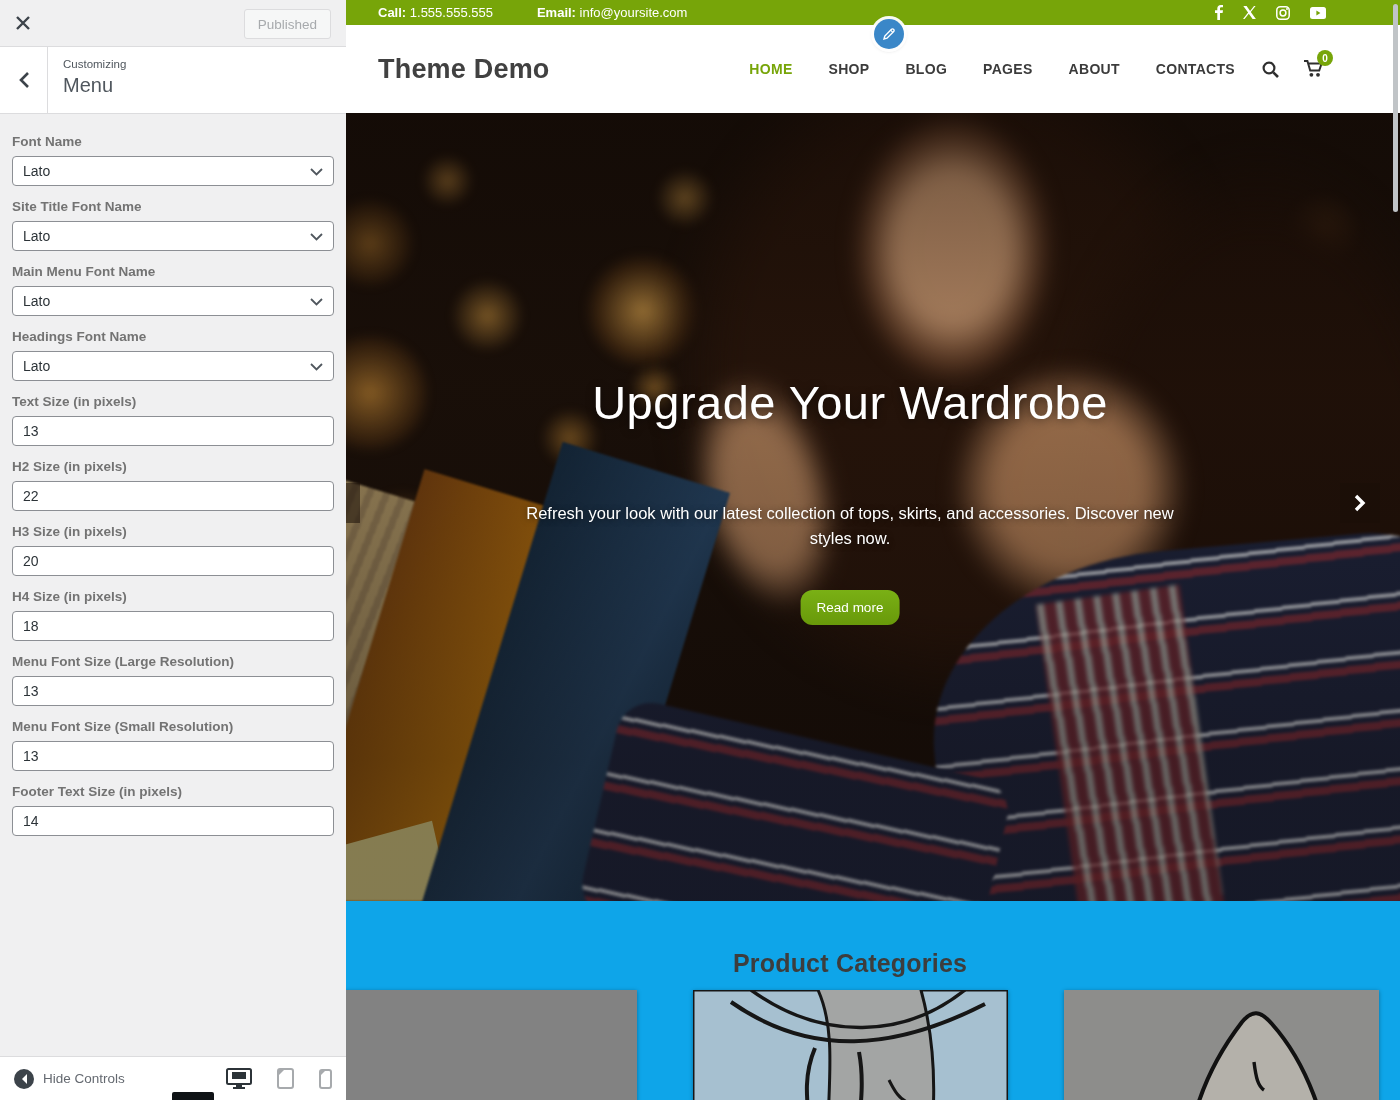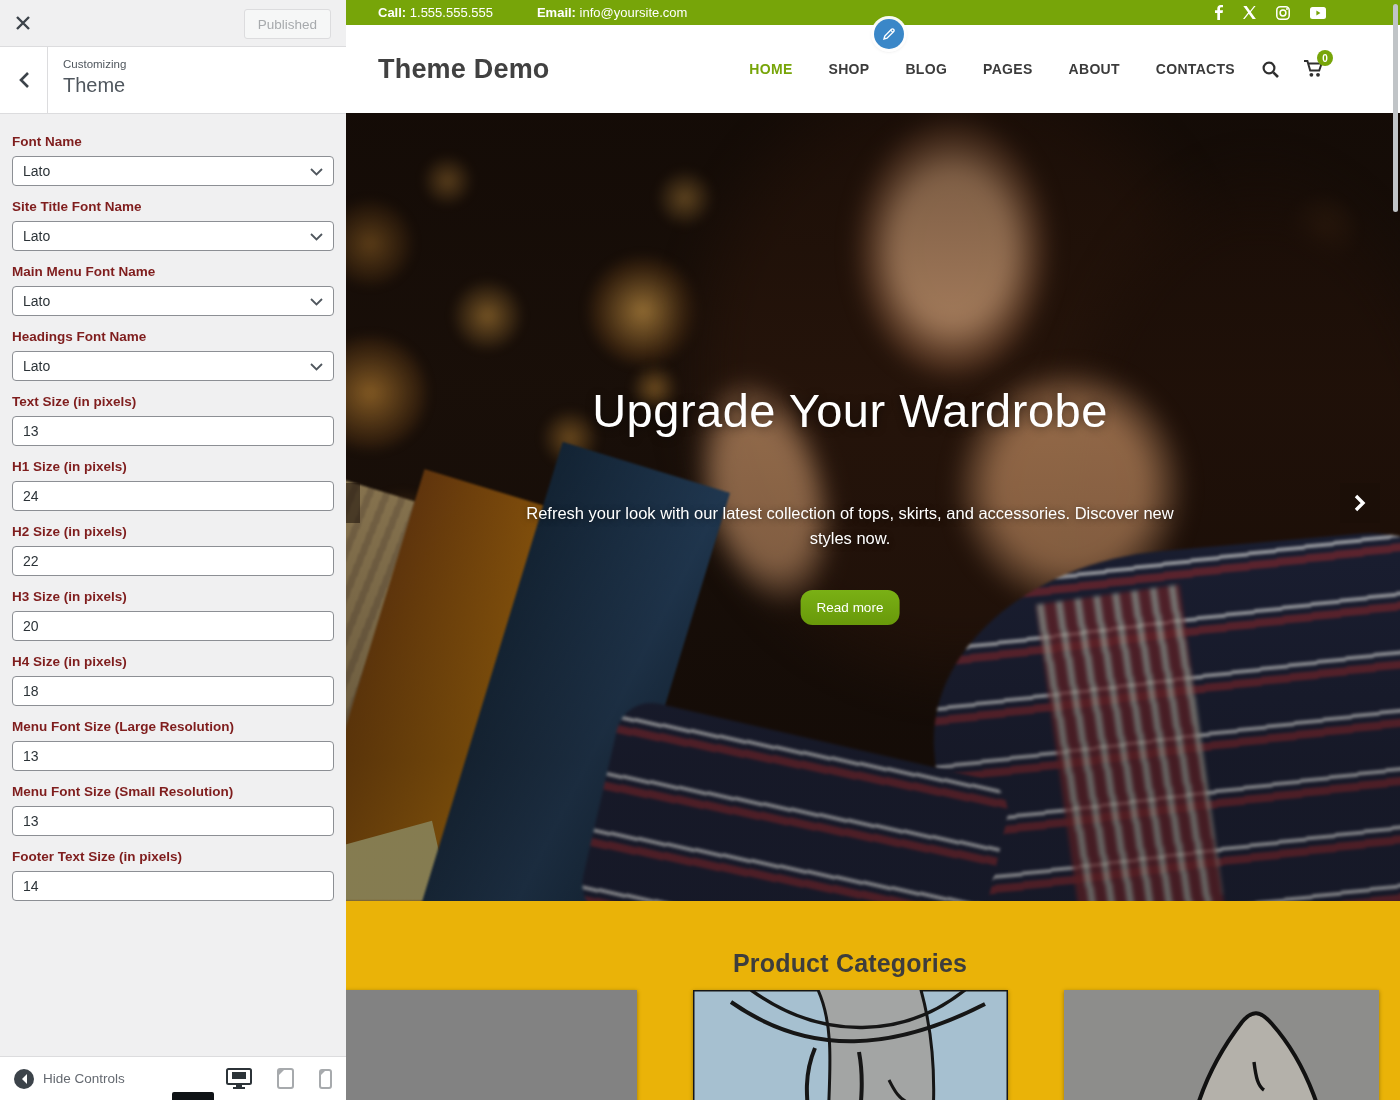--- a/index.html
+++ b/index.html
@@ -18,21 +18,21 @@
     font-size:13.5px; font-family:inherit; }
   .cz-section-head { height:68px; background:#fff; border-top:1px solid #dcdcde;
     border-bottom:1px solid #dcdcde; display:flex; flex:0 0 auto; }
   .cz-back { width:48px; height:100%; border:none; border-right:1px solid #dcdcde;
     background:#fff; cursor:pointer; display:flex; align-items:center; justify-content:center; }
   .cz-titles { padding:11px 0 0 15px; display:flex; flex-direction:column; }
   .cz-context { font-size:11.5px; color:#50575e; margin-bottom:4px; }
   .cz-title { font-size:20px; color:#50575e; font-weight:400; }
   .cz-body { flex:1 1 auto; padding:20px 12px 0 12px; background:#f0f0f1; overflow:hidden; }
   .field { margin-bottom:13px; }
-  .field > label { display:block; font-size:13.5px; font-weight:600; color:#7f1d1d; margin-bottom:7px; }
+  .field > label { display:block; font-size:13.5px; font-weight:600; color:#737373; margin-bottom:7px; }
   .wp-input, .wp-select { width:100%; height:30px; background:#fff; border:1px solid #8c8f94;
     border-radius:4px; font-size:14px; color:#2c3338; padding:0 10px; font-family:inherit; }
   .wp-select { position:relative; display:flex; align-items:center; cursor:pointer; }
   .wp-select .chev { position:absolute; right:10px; top:11px; }
   .cz-footer { position:relative; height:44px; background:#fff; border-top:1px solid #dcdcde;
     display:flex; align-items:center; padding:0 14px; flex:0 0 auto; }
   .hide-controls { display:flex; align-items:center; gap:9px; background:none; border:none;
     color:#646970; font-size:13.5px; cursor:pointer; font-family:inherit; }
   .collapse-icon { width:20px; height:20px; border-radius:50%; background:#3c434a;
     display:inline-flex; align-items:center; justify-content:center; }
@@ -72,34 +72,34 @@
   .hero { position:relative; height:788px; overflow:hidden; background:#1c110a; }
   .hero .layer { position:absolute; }
   .bk { position:absolute; border-radius:50%; filter:blur(4px); }
   .hair { filter:blur(12px); border-radius:50%; }
   .skin { filter:blur(10px); border-radius:50%; }
   .band { position:absolute; filter:blur(1px); }
   .knit { background:repeating-linear-gradient(178deg,#1f2742 0 20px,#ccd1db 20px 24px,
     #1f2742 24px 30px,#7d3040 30px 38px,#1f2742 38px 58px); filter:blur(1.5px); }
   .hero-shade { position:absolute; inset:0;
     background:linear-gradient(180deg, rgba(12,6,3,.50) 0%, rgba(12,6,3,.20) 35%, rgba(10,5,3,.42) 82%); }
-  .hero-title { position:absolute; top:270px; left:0; right:0; text-align:center; color:#fff;
+  .hero-title { position:absolute; top:262px; left:0; right:0; text-align:center; color:#fff;
     font-size:47px; font-weight:400; letter-spacing:.5px; text-shadow:0 1px 10px rgba(0,0,0,.45); }
   .hero-text { position:absolute; top:388px; left:50%; transform:translateX(-50%); width:690px;
     text-align:center; color:#fff; font-size:16.5px; line-height:1.5;
     text-shadow:0 1px 6px rgba(0,0,0,.5); }
   .hero-btn { position:absolute; top:477px; left:50%; transform:translateX(-50%);
     background:linear-gradient(#7ab015,#68990a); color:#fff; font-size:13.5px; font-family:inherit;
     border:none; border-radius:12px; padding:10px 16px; cursor:pointer; }
   .slide-arrow { position:absolute; top:370px; width:40px; height:40px; border:none; cursor:pointer;
     background:rgba(25,14,7,.55); display:flex; align-items:center; justify-content:center; }
   .slide-arrow.left { left:20px; } .slide-arrow.right { right:20px; }
 
   
-  .categories { background:#eab308; text-align:center; padding-top:50px; height:199px; }
+  .categories { background:#0ea5e9; text-align:center; padding-top:50px; height:199px; }
   .categories h2 { font-size:25px; line-height:25px; color:#3d3d3d; font-weight:600; letter-spacing:.2px; }
   .cards { margin-top:14px; display:flex; justify-content:center; gap:56px; }
   .card { width:315px; height:240px; box-shadow:0 1px 4px rgba(0,0,0,.35); overflow:hidden;
     background:#828282; cursor:pointer; }
   .card svg { display:block; }
 
   .preview-scrollthumb { position:absolute; right:2px; top:4px; width:5px; height:208px;
     background:#c0c4c7; border-radius:3px; z-index:7; }
 </style>
 </head>
@@ -118,21 +118,21 @@
     </div>
 
     <div class="cz-section-head">
       <button class="cz-back">
         <svg width="12" height="18" viewBox="0 0 12 18">
           <polyline points="10,2 3,9 10,16" fill="none" stroke="#3c434a" stroke-width="2.6"></polyline>
         </svg>
       </button>
       <div class="cz-titles">
         <span class="cz-context">Customizing</span>
-        <span class="cz-title">Theme</span>
+        <span class="cz-title">Menu</span>
       </div>
     </div>
 
     <div class="cz-body">
 
       <div class="field">
         <label>Font Name</label>
         <div class="wp-select">
           <span>Lato</span>
           <svg class="chev" width="13" height="8" viewBox="0 0 13 8">
@@ -169,24 +169,20 @@
               <polyline points="1,1 6.5,6.5 12,1" fill="none" stroke="#50575e" stroke-width="1.8"></polyline>
             </svg>
         </div>
       </div>
 
       <div class="field">
         <label>Text Size (in pixels)</label>
         <input class="wp-input" value="13" style="">
       </div>
 
-      <div class="field">
-        <label>H1 Size (in pixels)</label>
-        <input class="wp-input" value="24" style="">
-      </div>
 
       <div class="field">
         <label>H2 Size (in pixels)</label>
         <input class="wp-input" value="22" style="">
       </div>
 
       <div class="field">
         <label>H3 Size (in pixels)</label>
         <input class="wp-input" value="20" style="">
       </div>

